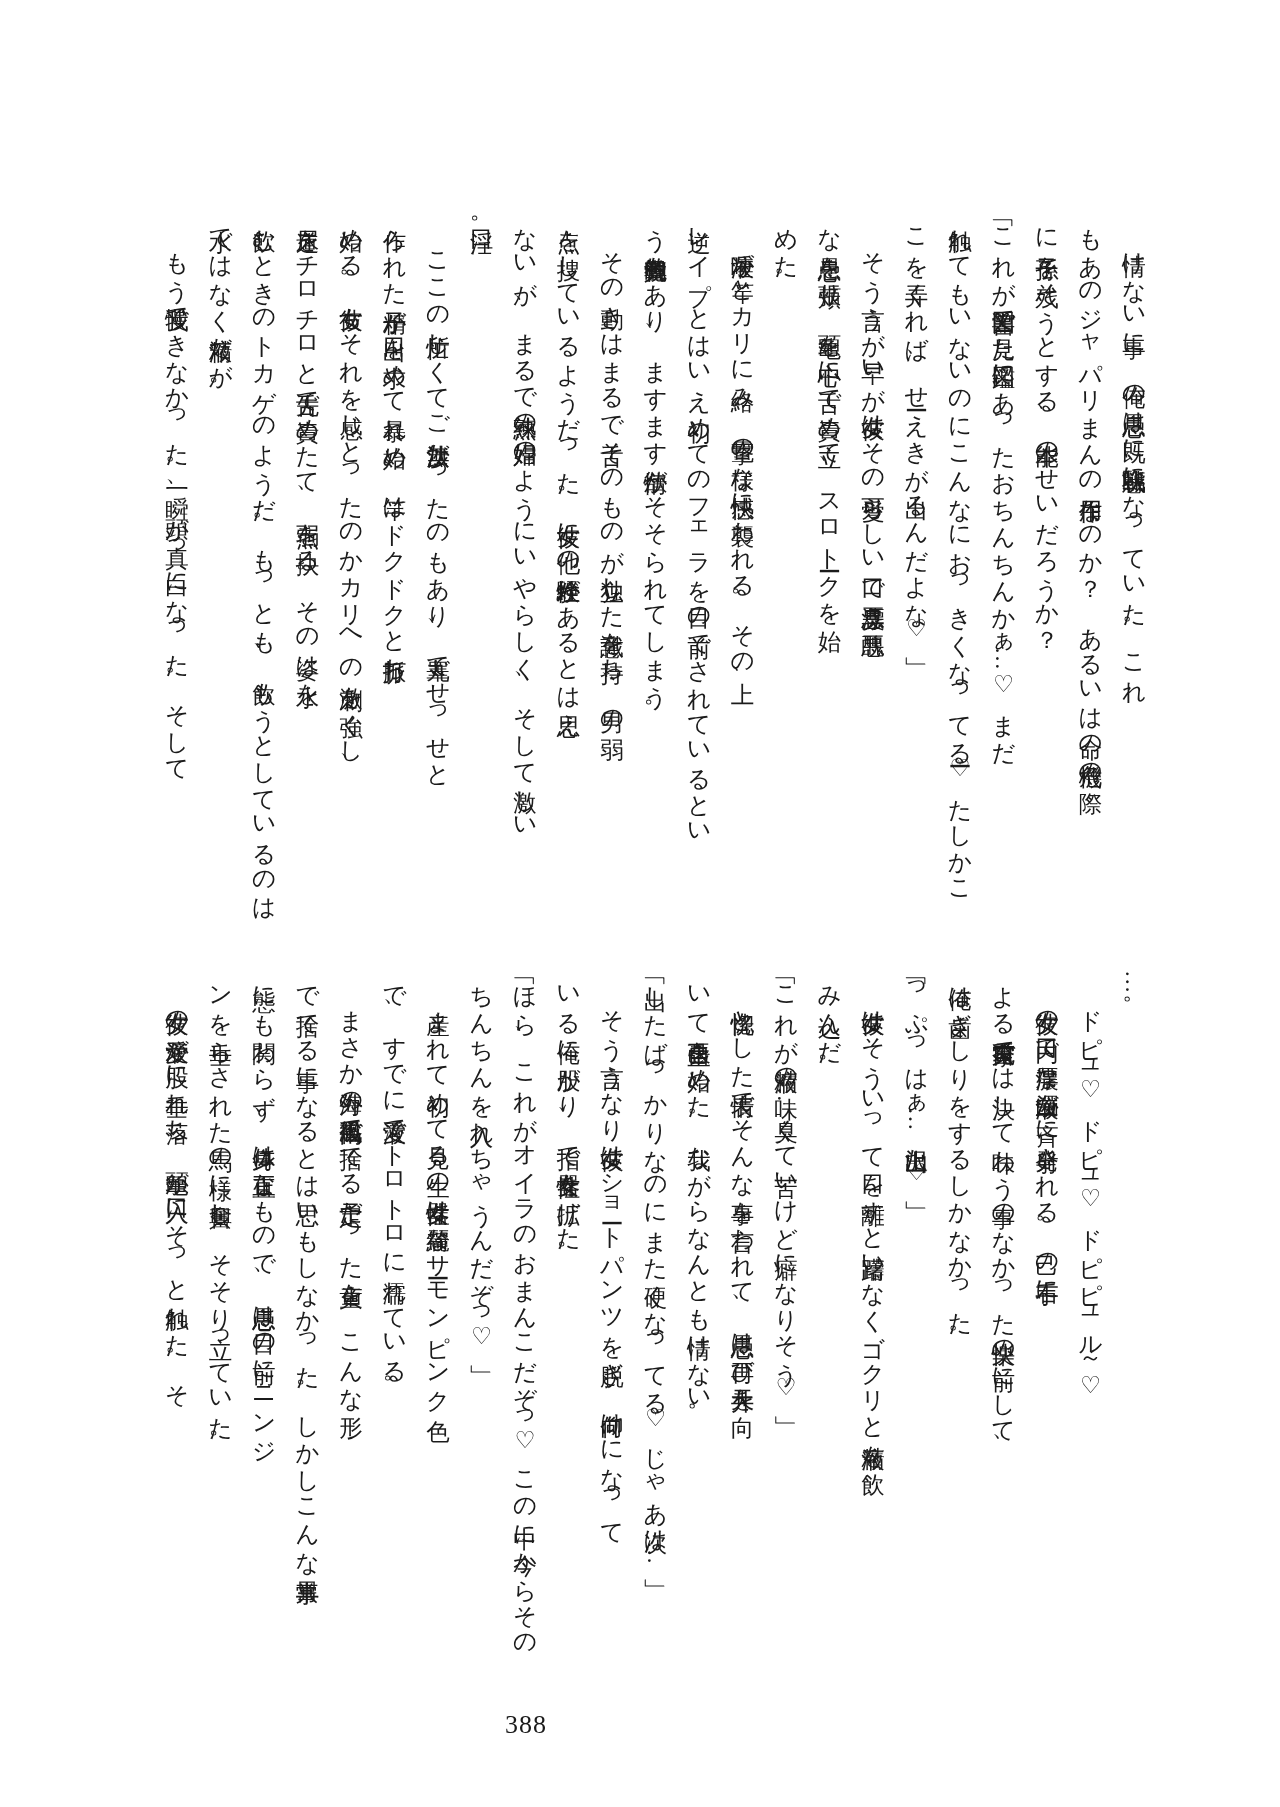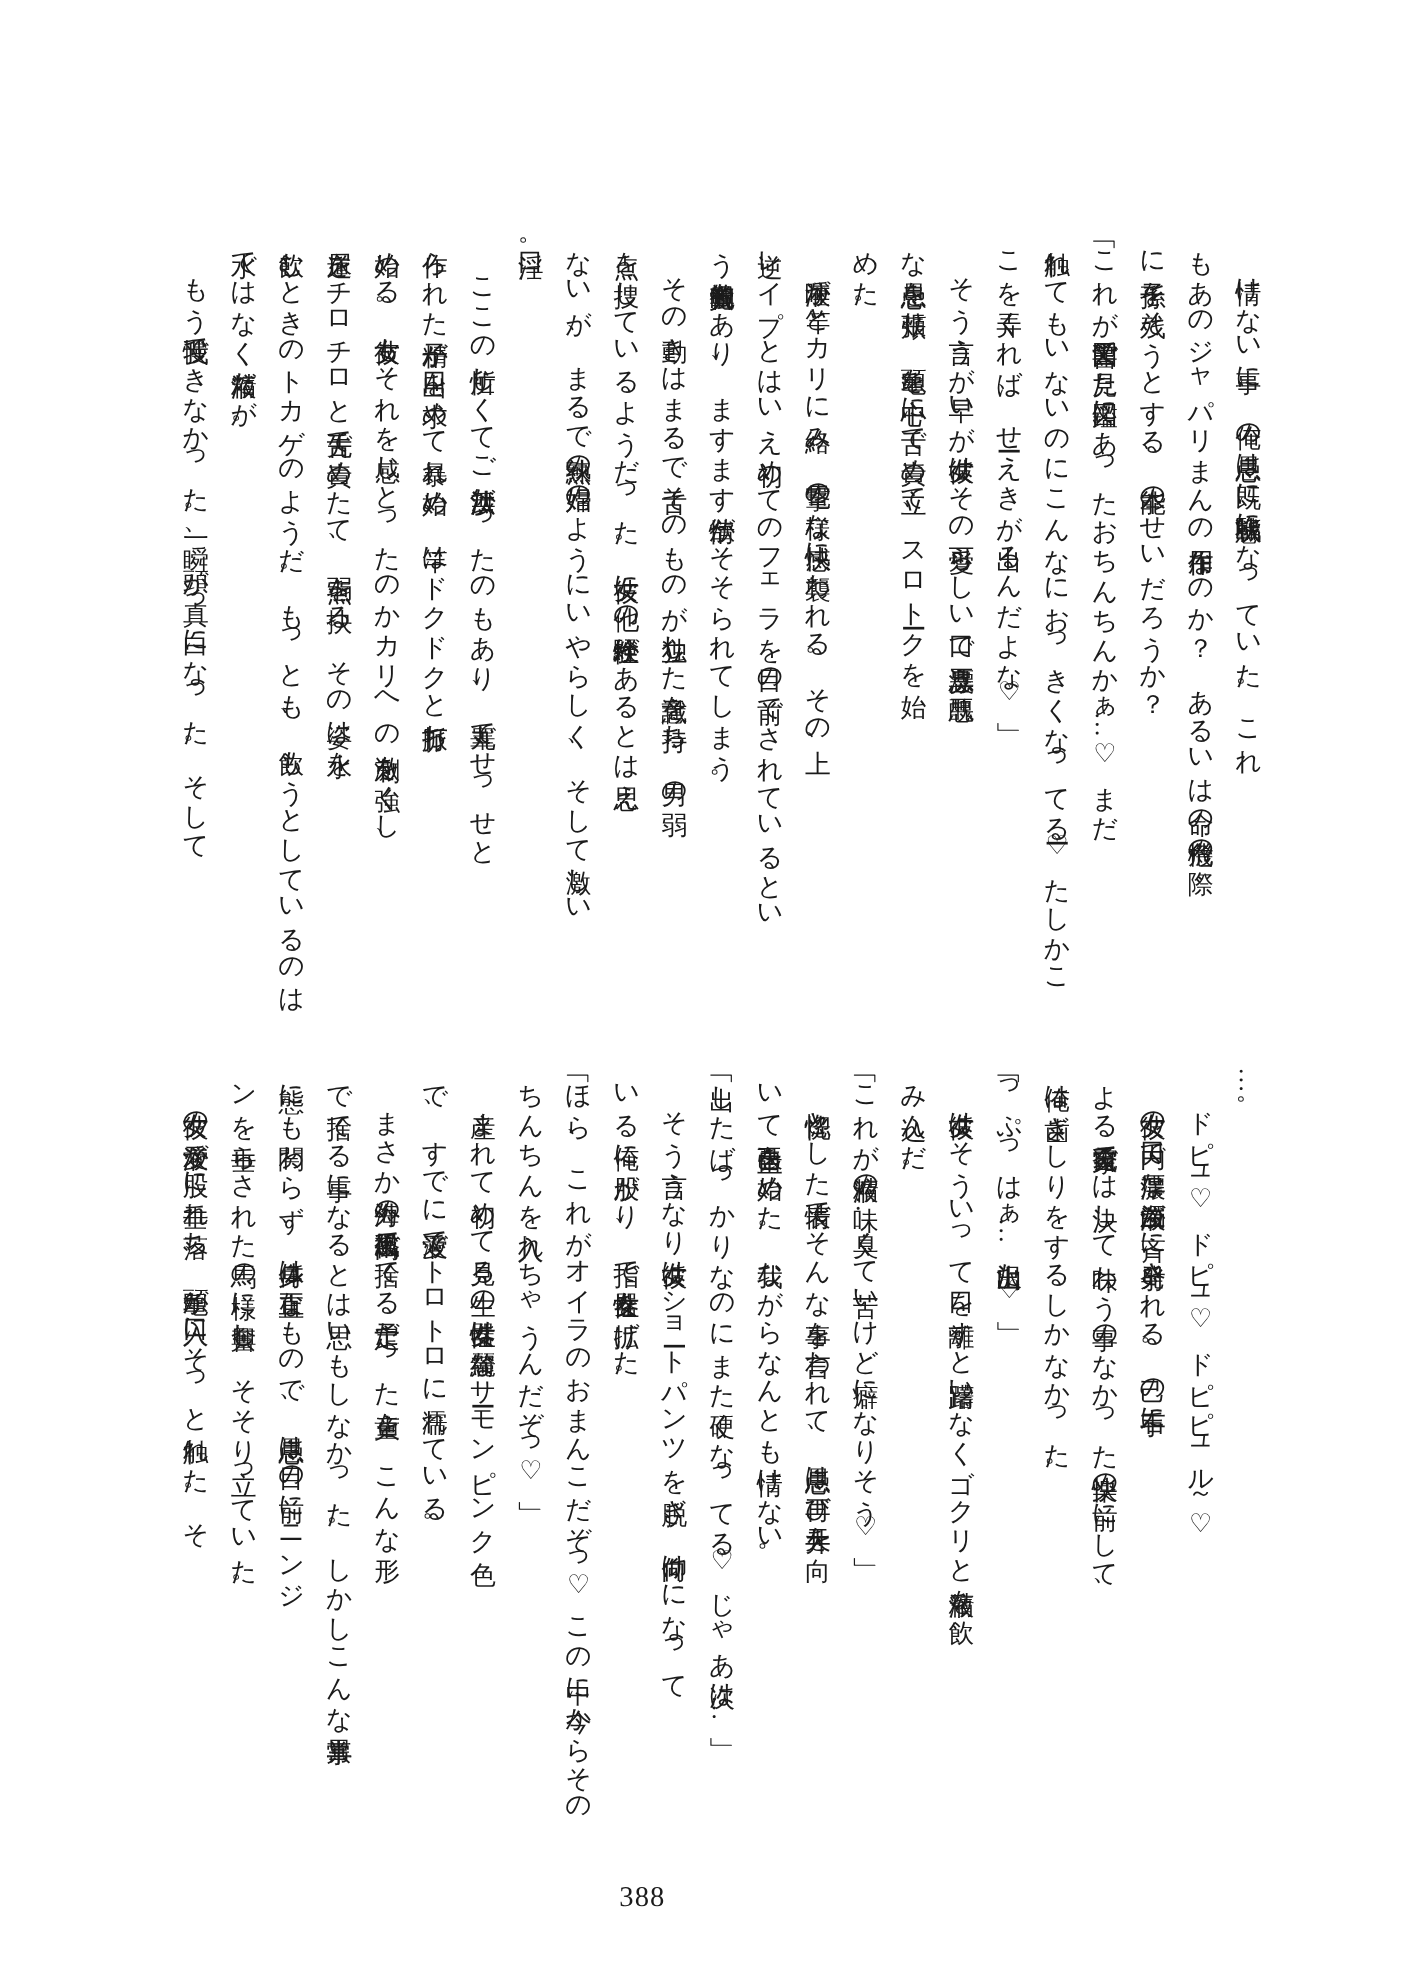--- a/index.html
+++ b/index.html
@@ -38,21 +38,21 @@
     padding: 0;
   }
   .col.ind {
     text-indent: 1em;
   }
   .page-number {
     position: absolute;
     top: 1710px;
     left: 505px;
     width: 100px;
-    text-align: right;
+    text-align: left;
     font-size: 26px;
     letter-spacing: 1px;
     color: var(--ink, #1b1b1b);
   }
 </style>
 </head>
 <body style="--ink: #1b1b1b; --paper: #ffffff;">
 
 <div class="page">
 

